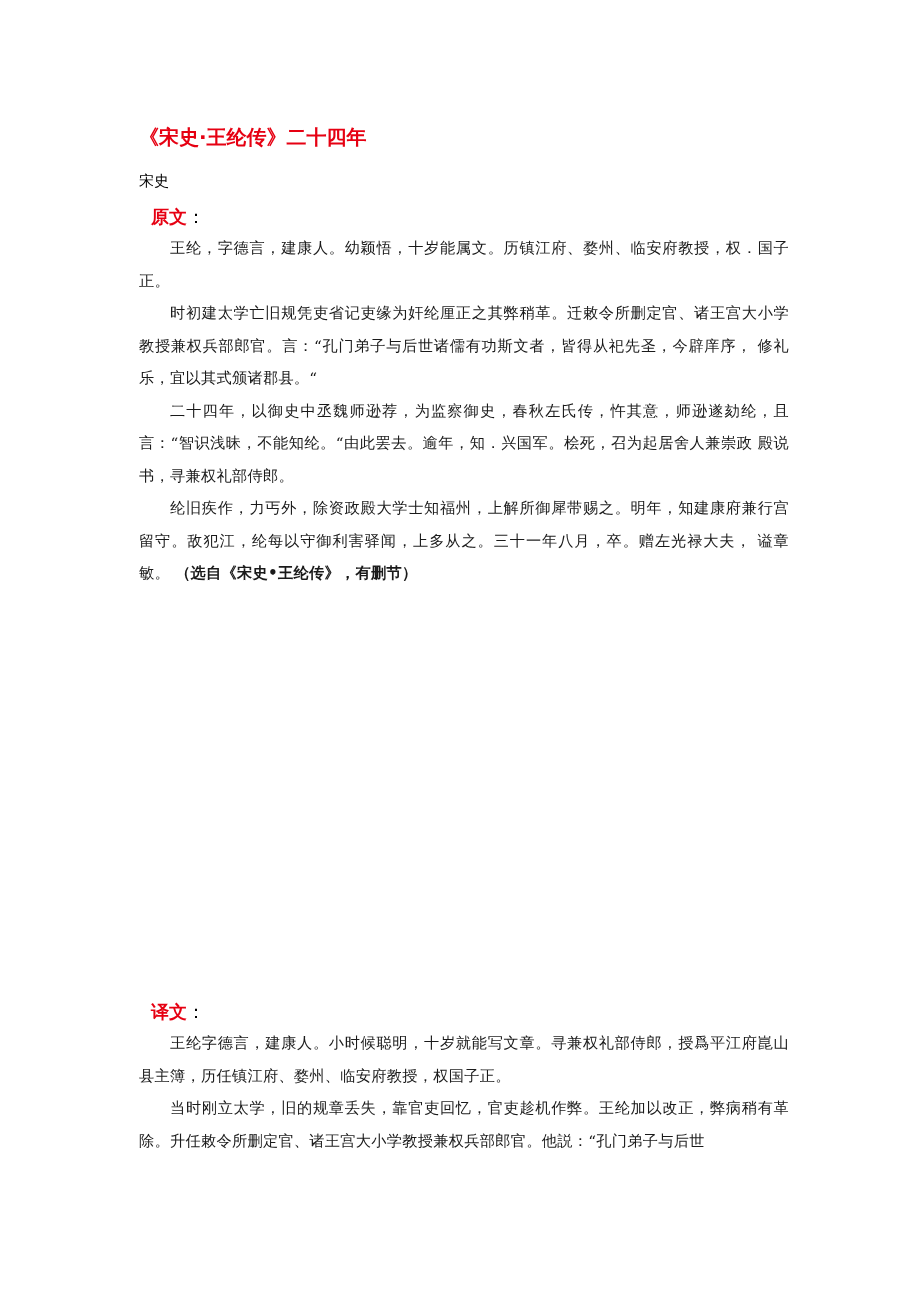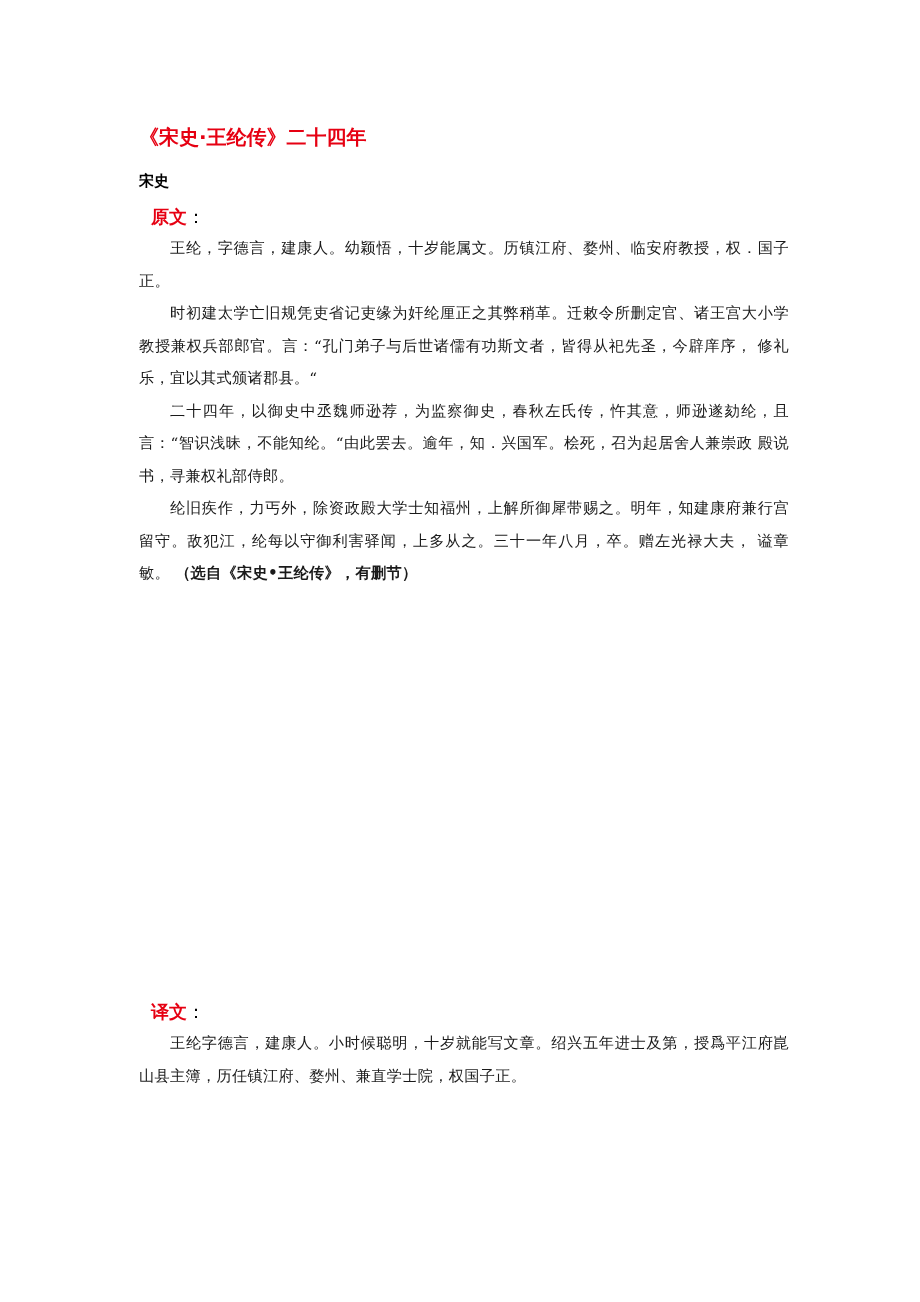--- a/index.html
+++ b/index.html
@@ -2,21 +2,21 @@
 <html><head>
 <meta charset="utf-8">
 <style>
   html, body { margin: 0; padding: 0; background: #ffffff; }
   body { width: 920px; height: 1302px; position: relative; overflow: hidden;
          font-family: "DejaVu Serif", "Liberation Serif", serif; color: #1a1a1a; }
   .page { position: absolute; left: 139px; top: 0; width: 650px; }
   .title { position: absolute; top: 124px; left: 0; font-family: "DejaVu Sans", "Liberation Sans", sans-serif;
            font-weight: bold; font-size: 20px; color: #e60012; white-space: nowrap; letter-spacing: 0px; }
   .source { position: absolute; top: 172px; left: 0; font-family: "DejaVu Sans", "Liberation Sans", sans-serif;
-            font-weight: bold; font-size: 15px; color: #000; }
+            font-weight: normal; font-size: 15px; color: #000; }
   .label { position: absolute; left: 0; font-family: "DejaVu Sans", "Liberation Sans", sans-serif;
            font-weight: bold; font-size: 18px; color: #e60012; margin-left: 12px; }
   .label .colon { color: #000; font-weight: normal; }
   .section { position: absolute; left: 0; width: 650px; }
   .para { font-size: 15.2px; line-height: 32.5px; margin: 0; text-indent: 31px;
           text-align: justify; letter-spacing: 0.3px; }
   .para .bold { font-weight: bold; font-family: "DejaVu Sans", "Liberation Sans", sans-serif; }
 </style>
 </head>
 <body>
@@ -34,15 +34,16 @@
     <p class="para">时初建太学亡旧规凭吏省记吏缘为奸纶厘正之其弊稍革。迁敕令所删定官、诸王宫大小学教授兼权兵部郎官。言：“孔门弟子与后世诸儒有功斯文者，皆得从祀先圣，今辟庠序， 修礼乐，宜以其式颁诸郡县。“</p>
     <p class="para">二十四年，以御史中丞魏师逊荐，为监察御史，春秋左氏传，忤其意，师逊遂劾纶，且言：“智识浅昧，不能知纶。“由此罢去。逾年，知．兴国军。桧死，召为起居舍人兼崇政 殿说书，寻兼权礼部侍郎。</p>
     <p class="para"><span>纶旧疾作，力丐外，除资政殿大学士知福州，上解所御犀带赐之。明年，知建康府兼行宫留守。敌犯江，纶每以守御利害驿闻，上多从之。三十一年八月，卒。赠左光禄大夫， 谥章敏。</span> <span class="bold">（选自《宋史•王纶传》，有删节）</span></p>
   </div>
 
   <div class="label" style="top:1000px;">
     <span>译文</span><span class="colon">：</span>
   </div>
 
   <div class="section" style="top:1027px;">
-    <p class="para">王纶字德言，建康人。小时候聪明，十岁就能写文章。绍兴五年进士及第，授爲平江府崑山县主簿，历任镇江府、婺州、兼直学士院，权国子正。</p>
+    <p class="para">王纶字德言，建康人。小时候聪明，十岁就能写文章。寻兼权礼部侍郎，授爲平江府崑山县主簿，历任镇江府、婺州、临安府教授，权国子正。</p>
+    <p class="para">当时刚立太学，旧的规章丢失，靠官吏回忆，官吏趁机作弊。王纶加以改正，弊病稍有革除。升任敕令所删定官、诸王宫大小学教授兼权兵部郎官。他説：“孔门弟子与后世</p>
   </div>
 </div>
 
 </body></html>

